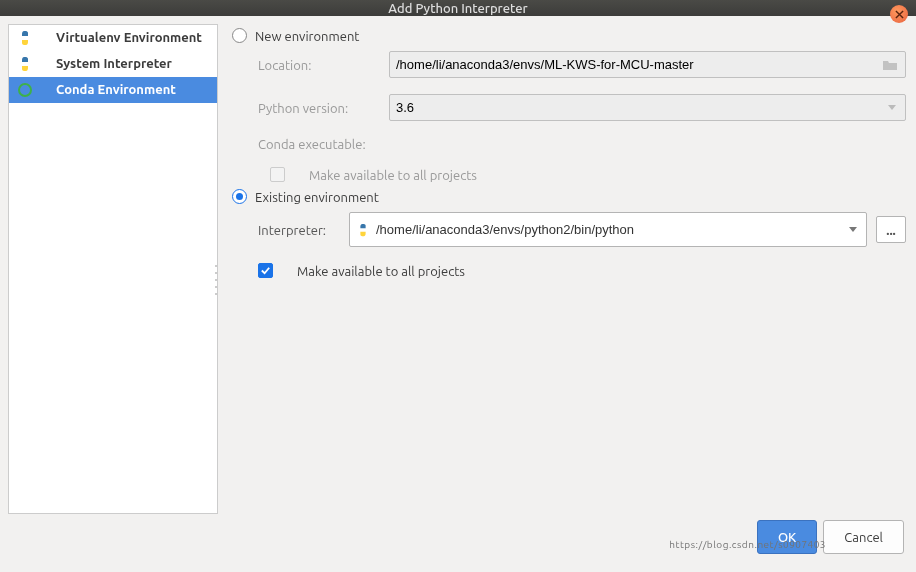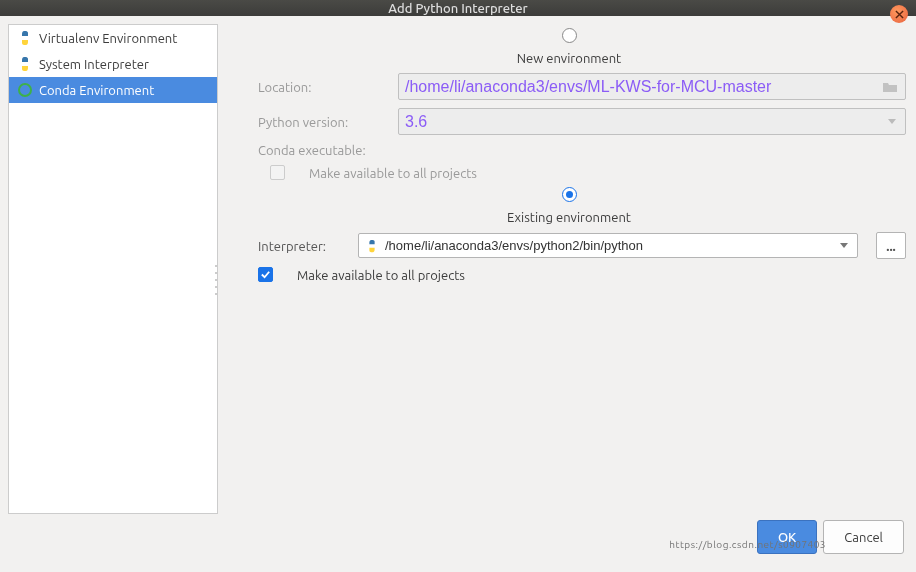--- a/index.html
+++ b/index.html
@@ -6,54 +6,54 @@
   body { font-family: "Ubuntu", "Segoe UI", sans-serif; font-size: 13px; background: #f2f1f0; width: 916px; height: 572px; overflow: hidden; color: #3c3c3c; }
   
   .titlebar { height: 16px; background: linear-gradient(#4a4a46, #3c3c3a); color: #ddd; display: flex; align-items: center; justify-content: center; position: relative; }
   .titlebar-text { font-weight: 500; font-size: 13px; }
   .close-btn { position: absolute; right: 8px; top: 5px; width: 18px; height: 18px; border-radius: 50%; background: radial-gradient(circle at 40% 35%, #ff9a5e, #e8613e); display: flex; align-items: center; justify-content: center; cursor: pointer; }
   .close-btn svg { width: 9px; height: 9px; }
   
   .body-area { display: flex; height: calc(100% - 28px - 46px); }
   
   .sidebar { width: 210px; background: #fff; border: 1px solid #ccc; margin: 8px 0 0 8px; overflow: hidden; }
-  .sidebar-item { padding: 5px 8px; display: flex; align-items: center; gap: 6px; cursor: pointer; }
+  .sidebar-item { padding: 5px 8px; display: flex; gap: 23px; cursor: pointer; font-weight: bold; }
   .sidebar-item.selected { background: #4a8be0; color: #fff; }
   
   .env-icon { width: 16px; height: 16px; display: inline-block; }
   
   .main { flex: 1; padding: 12px 10px 0 14px; position: relative; }
   
-  .radio-row { display: flex; align-items: center; gap: 8px; margin-bottom: 8px; flex-direction: column; }
+  .radio-row { display: flex; align-items: center; gap: 8px; margin-bottom: 8px; }
   .radio-row.sub { margin-top: 7px; }
   .radio { width: 15px; height: 15px; border: 1.5px solid #888; border-radius: 50%; display: inline-flex; align-items: center; justify-content: center; background: #fff; cursor: pointer; }
   .radio.selected { border-color: #1a73e8; }
   .radio.selected::after { content: ''; width: 7px; height: 7px; border-radius: 50%; background: #1a73e8; }
   .radio-label { font-size: 13px; }
   
   .form-section { margin-left: 26px; }
-  .form-row { display: flex; align-items: center; margin-bottom: 8px; gap: 14px; }
+  .form-row { display: flex; align-items: center; margin-bottom: 16px; gap: 5px; }
   .form-label { width: 126px; color: #555; }
   .disabled-section .form-label, .disabled-section input, .disabled-section .checkbox-label { color: #999; }
   
   .field-wrap { flex: 1; display: flex; align-items: center; background: #ececec; border: 1px solid #c0c0c0; border-radius: 2px; height: 27px; padding: 0 6px; }
   .disabled-section .field-wrap { background: #ededed; }
-  .field-wrap input { flex: 1; border: none; background: transparent; font-size: 16px; outline: none; color: #8b5cf6; }
+  .field-wrap input { flex: 1; border: none; background: transparent; font-size: 13px; outline: none; color: #000000; }
   .folder-icon-btn { width: 18px; display: flex; justify-content: center; cursor: pointer; }
   .dropdown-arrow { width: 14px; cursor: pointer; display:flex; justify-content:center; }
   
   .checkbox-row { display: flex; align-items: center; gap: 24px; margin-top: 2px; margin-bottom: 6px; }
   .checkbox { width: 15px; height: 15px; border: 1.5px solid #aaa; border-radius: 2px; background: #fff; cursor: pointer; display:inline-flex; align-items:center; justify-content:center;}
   .checkbox.disabled { border-color: #ccc; background:#f3f3f3; }
   .checkbox.checked { background: #1a73e8; border-color: #1a73e8; }
   .checkbox.checked svg { display:block; }
   .checkbox svg { display:none; width:11px; height:11px; }
   .checkbox-label { font-size: 13px; }
   
-  .enabled-field { flex: 1; display: flex; align-items: center; background: #fff; border: 1px solid #b4b4b4; border-radius: 2px; height: 25px; padding: 0 6px; }
+  .enabled-field { flex: 1; display: flex; align-items: center; background: #fff; border: 1px solid #b4b4b4; border-radius: 2px; height: 35px; padding: 0 6px; }
   .enabled-field input { flex:1; border:none; background:transparent; outline:none; font-size:13px; color:#333; }
   .python-mini-icon { width:14px; height:14px; margin-right:6px; }
   .triangle-down { width:0; height:0; border-left:4px solid transparent; border-right:4px solid transparent; border-top:5px solid #777; }
   
   .browse-btn { width: 30px; height: 27px; border: 1px solid #b4b4b4; border-radius: 2px; background: #fff; display:flex; align-items:center; justify-content:center; cursor:pointer; margin-left:4px; font-weight:bold; color:#555;}
   
   .drag-handle { position:absolute; left:-3px; top:50%; width:5px; height:30px; display:flex; flex-direction:column; justify-content:space-between;}
   .drag-handle span { width:2px; height:2px; background:#bbb; border-radius:50%;}
   
   .footer { height: 46px; display: flex; align-items: center; justify-content: flex-end; padding: 0 12px; gap: 6px; position:relative; }

